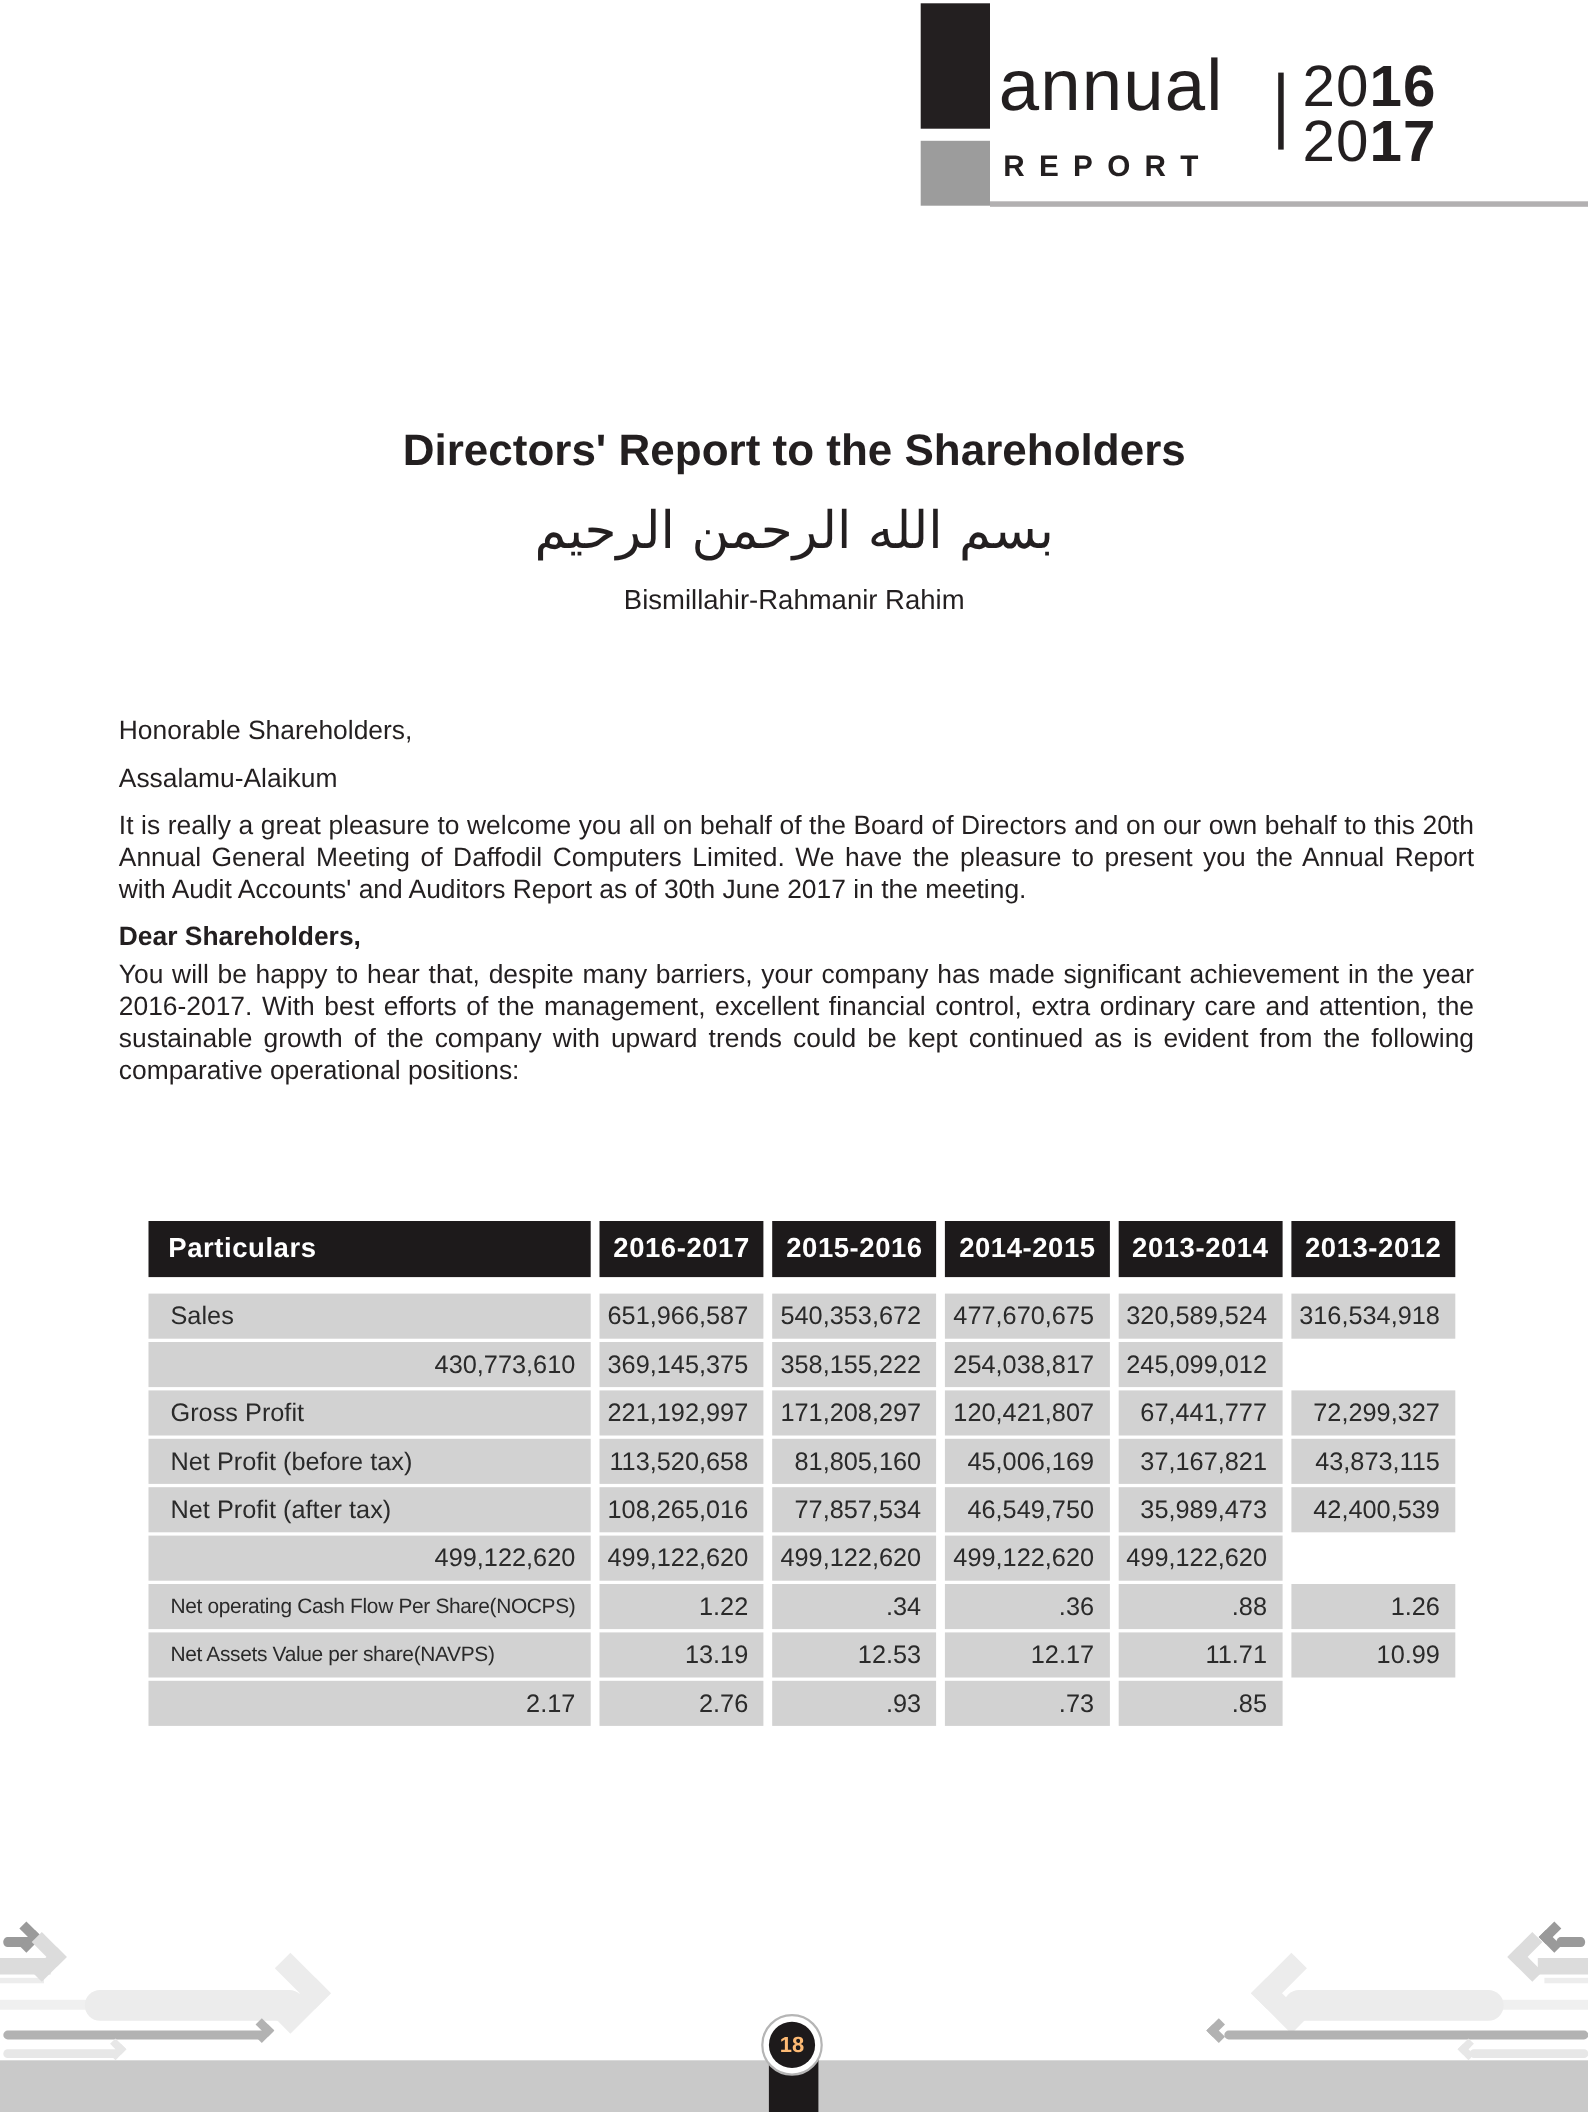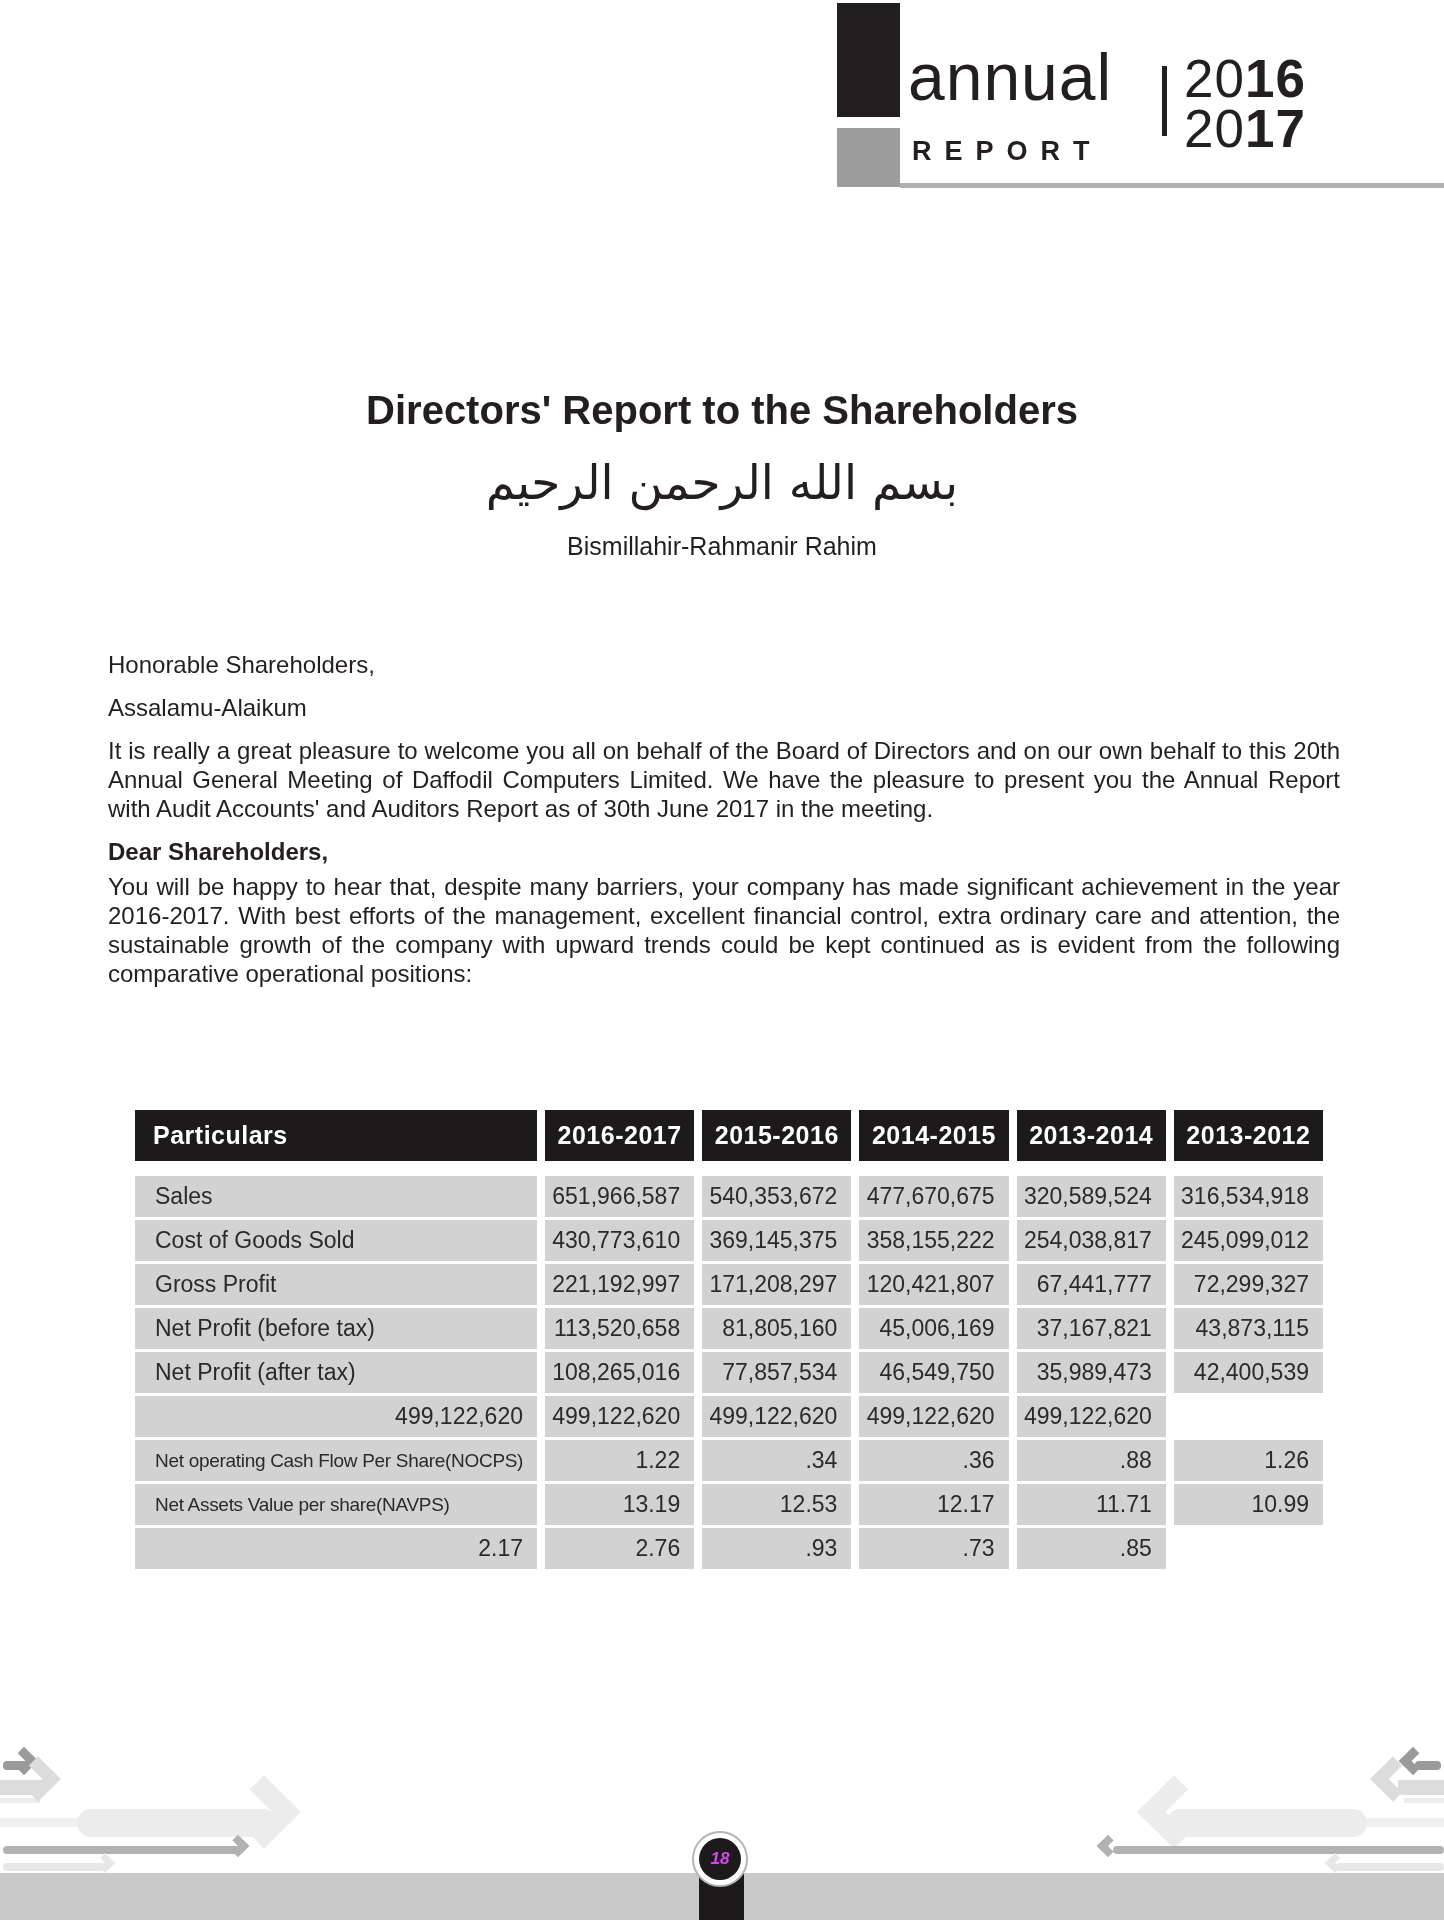--- a/index.html
+++ b/index.html
@@ -79,21 +79,21 @@
   .shaft{position:absolute;}
   .chev{position:absolute;border-style:solid;border-color:transparent;}
   .band{position:absolute;left:0;top:1873px;width:1444px;height:47px;background:var(--band-gray);z-index:1;}
   .tab{position:absolute;left:699px;top:1859px;width:45px;height:61px;background:var(--thead-bg);z-index:2;}
   .badge{
     position:absolute;left:692px;top:1831px;width:56px;height:56px;border-radius:50%;
     background:#ffffff;border:2px solid #b5b5b5;display:flex;align-items:center;justify-content:center;z-index:3;
   }
   .badge-inner{
     width:42px;height:42px;border-radius:50%;background:var(--thead-bg);
-    color:#d946ef;font-size:17px;font-weight:700;display:flex;align-items:center;justify-content:center;font-style:italic;
+    color:#fdba74;font-size:20px;font-weight:700;display:flex;align-items:center;justify-content:center;
   }
 </style>
 </head>
 <body>
 
 <div class="page">
 
   <header>
     <div class="logo-sq black"></div>
     <div class="logo-sq gray"></div>
@@ -131,21 +131,20 @@
     <div class="fin-body" id="fin-body">
         <div class="fin-row">
           <div class="cell label">Sales</div>
           <div class="cell num">651,966,587</div>
           <div class="cell num">540,353,672</div>
           <div class="cell num">477,670,675</div>
           <div class="cell num">320,589,524</div>
           <div class="cell num">316,534,918</div>
         </div>
         <div class="fin-row">
-          <div class="cell label">Cost of Goods Sold</div>
           <div class="cell num">430,773,610</div>
           <div class="cell num">369,145,375</div>
           <div class="cell num">358,155,222</div>
           <div class="cell num">254,038,817</div>
           <div class="cell num">245,099,012</div>
         </div>
         <div class="fin-row">
           <div class="cell label">Gross Profit</div>
           <div class="cell num">221,192,997</div>
           <div class="cell num">171,208,297</div>

